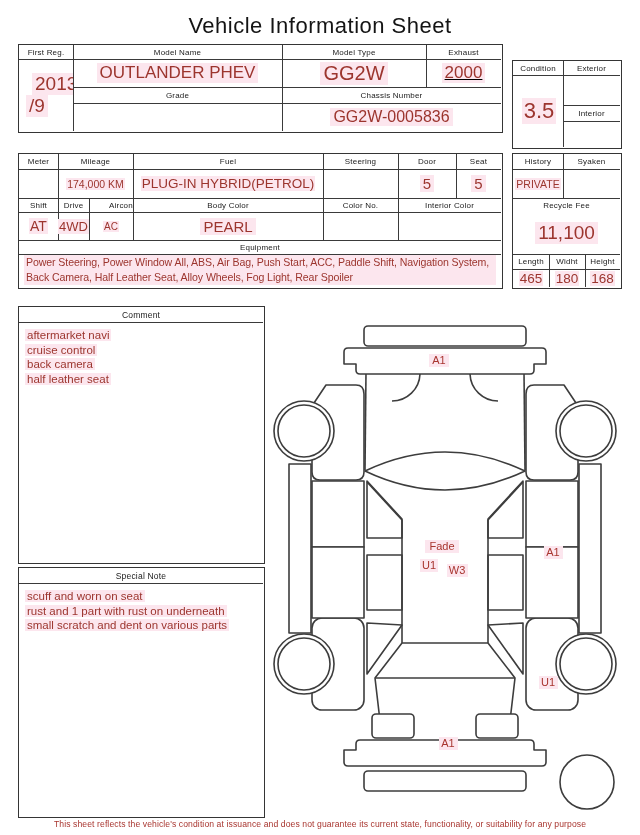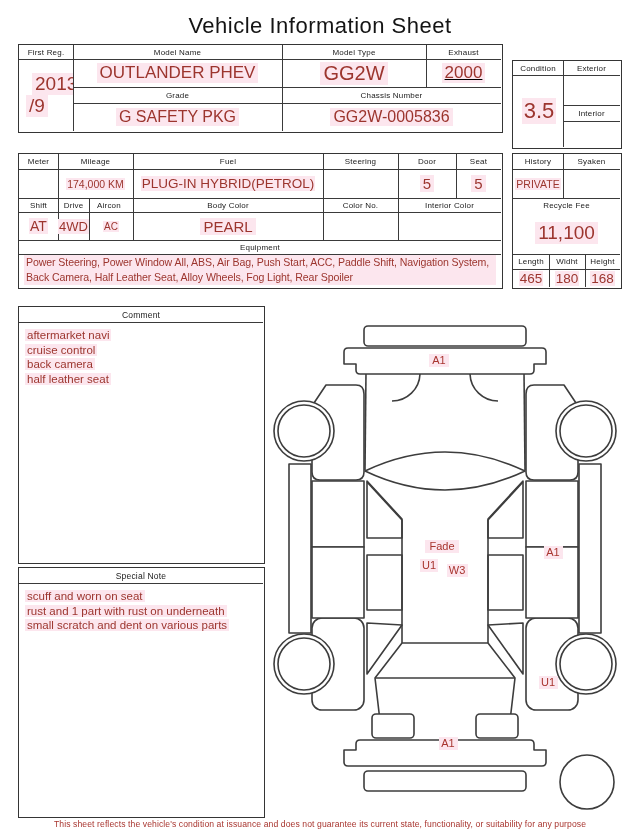--- a/index.html
+++ b/index.html
@@ -50,23 +50,20 @@
     <div class="cell" style="left:263px;top:14px;width:144px;height:28px;">
       <span class="rv hlt" style="font-size:20px;">GG2W</span>
     </div>
 
     <div class="cell lbl" style="left:407px;top:0;width:75px;height:14px;">Exhaust</div>
     <div class="cell" style="left:407px;top:14px;width:75px;height:28px;text-decoration:underline;">
       <span class="rv hlt" style="font-size:17px;">2000</span>
     </div>
 
     <div class="cell lbl" style="left:54px;top:42px;width:209px;height:16px;">Grade</div>
-    <div class="cell" style="left:54px;top:58px;width:209px;height:28px;">
-      <span class="rv hlt" style="font-size:16px;">G SAFETY PKG</span>
-    </div>
 
     <div class="cell lbl" style="left:263px;top:42px;width:219px;height:16px;">Chassis Number</div>
     <div class="cell" style="left:263px;top:58px;width:219px;height:28px;">
       <span class="rv hlt" style="font-size:16px;">GG2W-0005836</span>
     </div>
   </div>
 
   <div class="box" style="left:512px;top:60px;width:110px;height:89px;">
     <div class="hl" style="left:0;top:14px;width:107px;"></div>
     <div class="vl" style="left:50px;top:0;height:86px;"></div>
@@ -113,21 +110,21 @@
     <div class="cell" style="left:304px;top:15px;width:75px;height:29px;"></div>
     <div class="cell" style="left:379px;top:15px;width:58px;height:29px;">
       <span class="rv hlt" style="font-size:15px;">5</span>
     </div>
     <div class="cell" style="left:437px;top:15px;width:45px;height:29px;">
       <span class="rv hlt" style="font-size:15px;">5</span>
     </div>
 
     <div class="cell lbl" style="left:0;top:44px;width:39px;height:14px;">Shift</div>
     <div class="cell lbl" style="left:39px;top:44px;width:31px;height:14px;">Drive</div>
-    <div class="cell lbl" style="left:68px;top:44px;width:44px;height:14px;">Aircon</div>
+    <div class="cell lbl" style="left:80px;top:44px;width:44px;height:14px;">Aircon</div>
     <div class="cell lbl" style="left:114px;top:44px;width:190px;height:14px;">Body Color</div>
     <div class="cell lbl" style="left:304px;top:44px;width:75px;height:14px;">Color No.</div>
     <div class="cell lbl" style="left:379px;top:44px;width:103px;height:14px;">Interior Color</div>
 
     <div class="cell" style="left:0;top:58px;width:39px;height:28px;">
       <span class="rv hlt" style="font-size:14px;padding:0 1px;">AT</span>
     </div>
     <div class="cell" style="left:39px;top:58px;width:31px;height:28px;">
       <span class="rv hlt" style="font-size:13px;padding:0 9px;">4WD</span>
     </div>

